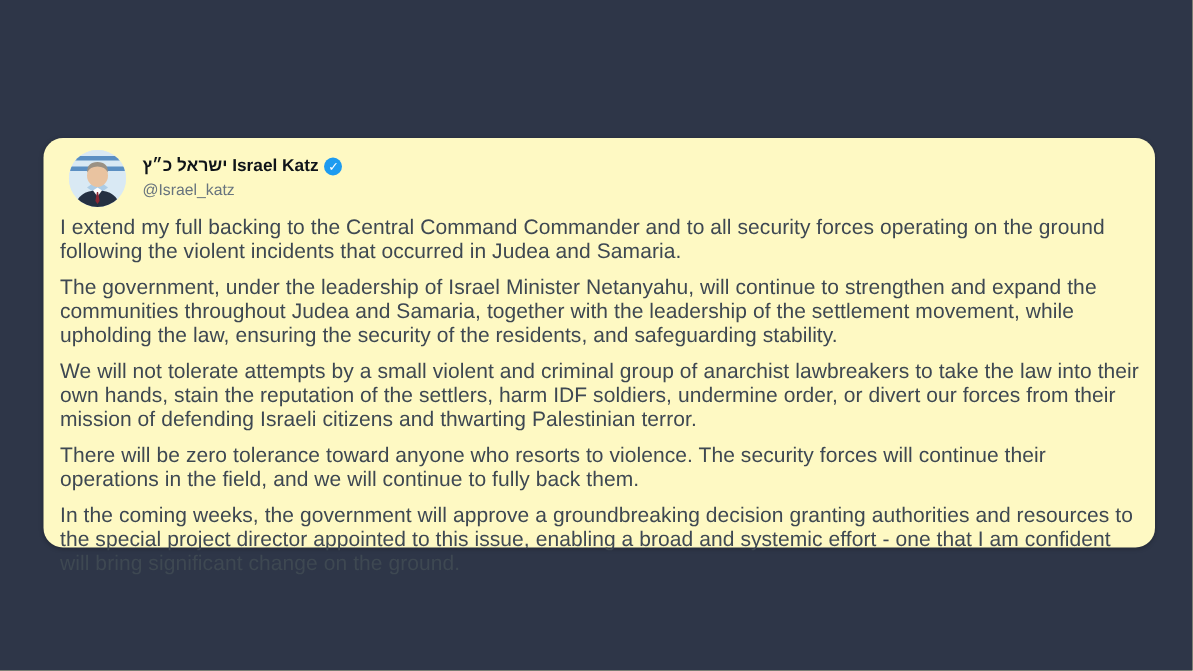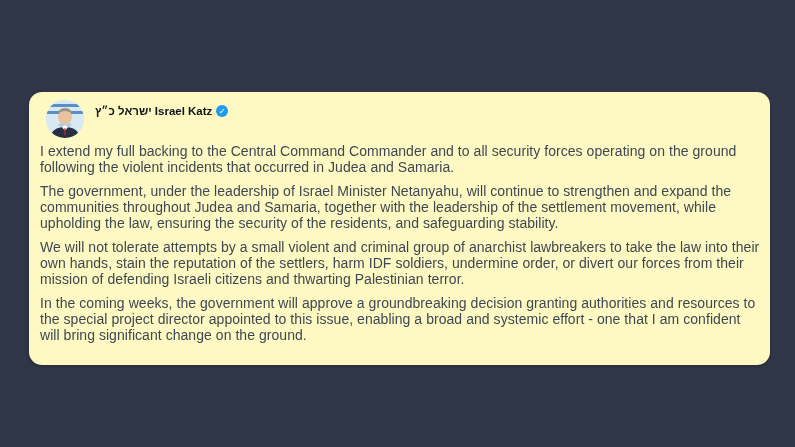--- a/index.html
+++ b/index.html
@@ -122,24 +122,26 @@
           <path d="M12 15 q0 -7 7 -7 q7 0 7 7 q-2 -4 -7 -4 q-5 0 -7 4z" fill="#9a9184"></path>
         </svg>
       </span>
     </div>
 
     <div class="author-block">
       <div class="name-row">
         <span class="display-name">ישראל כ״ץ Israel Katz</span>
         <span class="verified-badge">✓</span>
       </div>
+      <div class="handle">@Israel_katz</div>
     </div>
 
   </div>
 
   <div class="tweet-body">
     <p>I extend my full backing to the Central Command Commander and to all security forces operating on the ground following the violent incidents that occurred in Judea and Samaria.</p>
     <p>The government, under the leadership of Israel Minister Netanyahu, will continue to strengthen and expand the communities throughout Judea and Samaria, together with the leadership of the settlement movement, while upholding the law, ensuring the security of the residents, and safeguarding stability.</p>
     <p>We will not tolerate attempts by a small violent and criminal group of anarchist lawbreakers to take the law into their own hands, stain the reputation of the settlers, harm IDF soldiers, undermine order, or divert our forces from their mission of defending Israeli citizens and thwarting Palestinian terror.</p>
+    <p>There will be zero tolerance toward anyone who resorts to violence. The security forces will continue their operations in the field, and we will continue to fully back them.</p>
     <p>In the coming weeks, the government will approve a groundbreaking decision granting authorities and resources to the special project director appointed to this issue, enabling a broad and systemic effort - one that I am confident will bring significant change on the ground.</p>
   </div>
 
 </div>
 
 </body></html>

